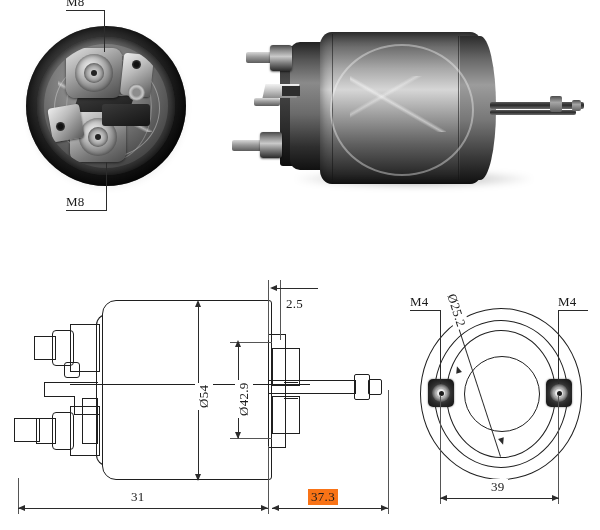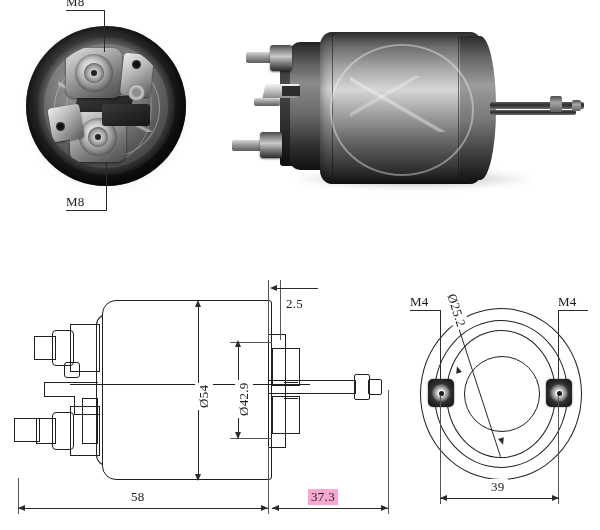--- a/index.html
+++ b/index.html
@@ -301,27 +301,27 @@
     <div class="dimvert" style="left:228px;top:56px;height:96px;"></div>
     <div class="arrU" style="left:225px;top:54px;"></div>
     <div class="arrD" style="left:225px;top:146px;"></div>
     <div class="lbl rot90" style="left:225px;top:132px;font-size:13px;background:#fff;padding:1px 2px;">Ø42.9</div>
 
     <div class="ext" style="left:8px;top:192px;width:1px;height:36px;background:#555;"></div>
     <div class="ext" style="left:258px;top:160px;width:1px;height:68px;background:#555;"></div>
     <div class="dimline" style="left:8px;top:222px;width:250px;"></div>
     <div class="arrL" style="left:8px;top:219px;"></div>
     <div class="arrR" style="left:251px;top:219px;"></div>
-    <div class="lbl" style="left:118px;top:203px;font-size:13px;background:#fff;padding:0 3px;">58</div>
+    <div class="lbl" style="left:118px;top:203px;font-size:13px;background:#fff;padding:0 3px;">31</div>
 
     <div class="ext" style="left:378px;top:104px;width:1px;height:124px;background:#555;"></div>
     <div class="dimline" style="left:262px;top:222px;width:116px;"></div>
     <div class="arrL" style="left:262px;top:219px;"></div>
     <div class="arrR" style="left:371px;top:219px;"></div>
-    <div class="lbl" style="left:298px;top:203px;font-size:13px;background:#f9a8d4;padding:0 3px;">37.3</div>
+    <div class="lbl" style="left:298px;top:203px;font-size:13px;background:#f97316;padding:0 3px;">37.3</div>
   </div>
 
   <div id="draw-end">
 
     <div class="circ" style="left:22px;top:22px;width:160px;height:170px;"></div>
     <div class="circ" style="left:36px;top:34px;width:132px;height:146px;"></div>
     <div class="circ" style="left:48px;top:44px;width:108px;height:126px;"></div>
     <div class="circ" style="left:66px;top:70px;width:74px;height:74px;"></div>
 
     <div class="boss" style="left:30px;top:93px;">

